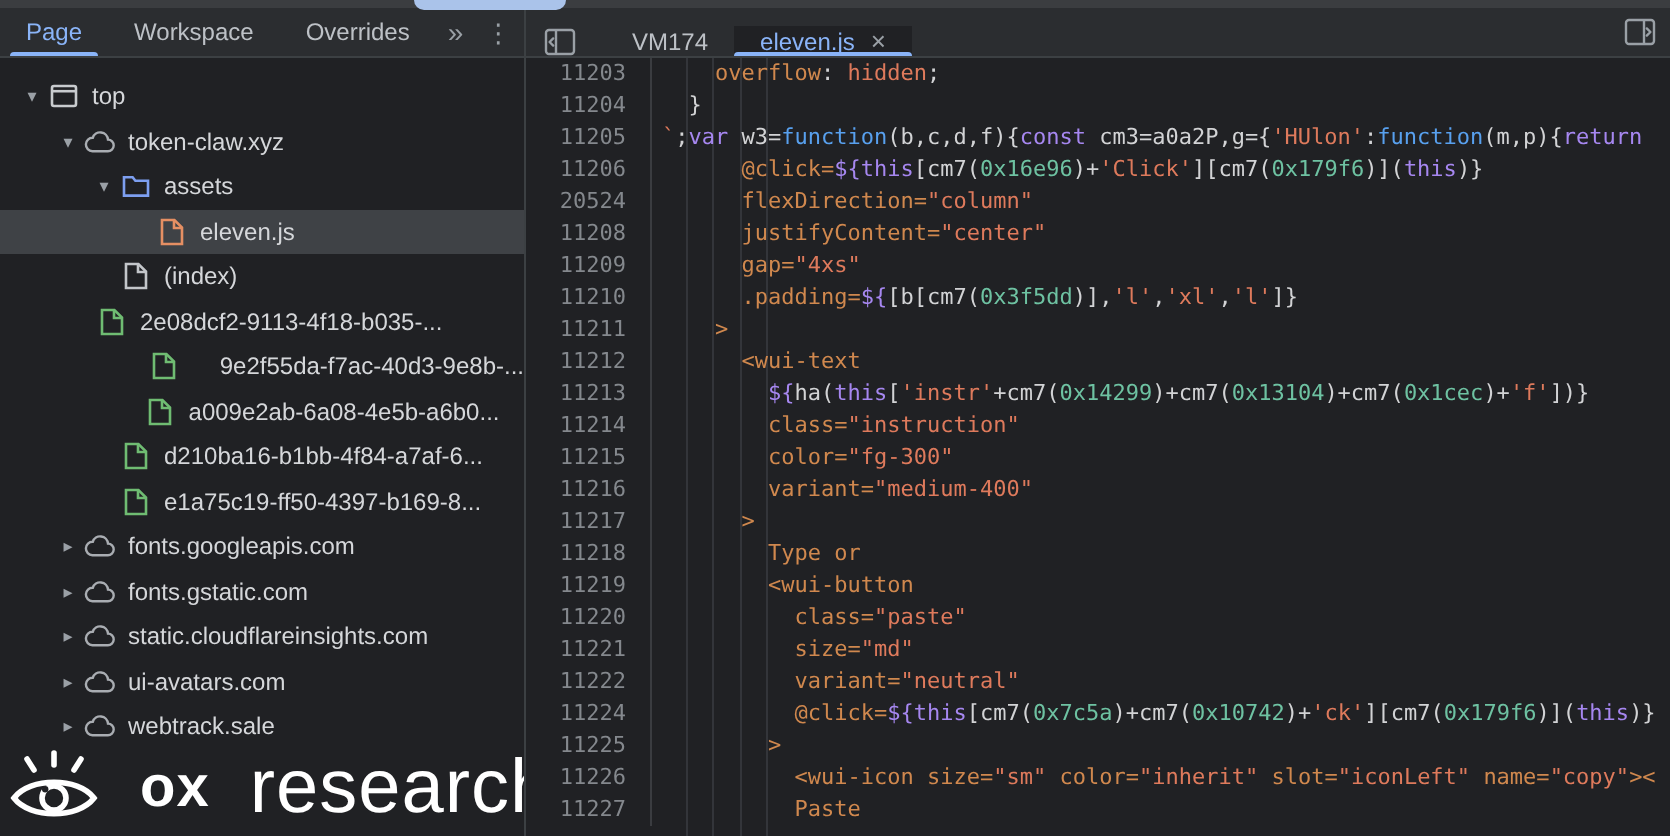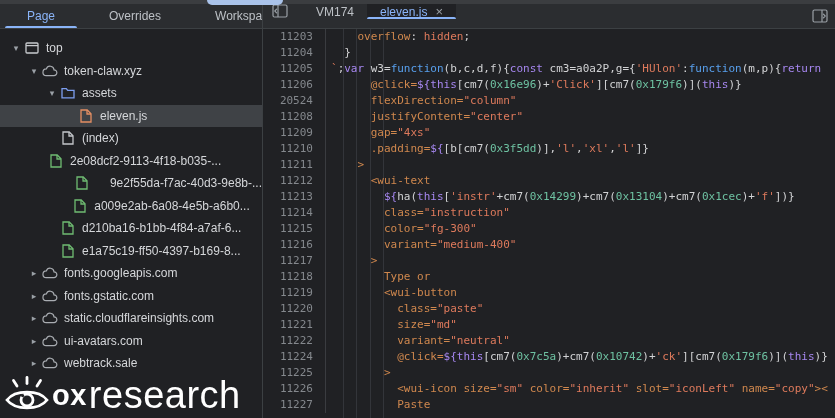--- a/index.html
+++ b/index.html
@@ -8,41 +8,41 @@
     background:#202124;font-family:"Liberation Sans",sans-serif;
   }
   
   .topstrip{position:absolute;left:0;top:0;width:835px;height:4px;background:#3b3d40;z-index:6}
   .toppill{position:absolute;left:207px;top:0;width:76px;height:5px;background:#aac3ea;border-radius:0 0 5px 5px;z-index:7}
 
   
   #navigator{position:absolute;left:0;top:4px;width:262px;bottom:0;background:#202124;display:flex;flex-direction:column}
   .navtabs{height:24px;flex:none;background:#2b2d30;border-bottom:1px solid #3c4043;display:flex;align-items:stretch;font-size:12px;color:#bdc1c6}
   .tabsrow{display:flex;align-items:stretch}
-  .ntab{display:flex;align-items:center;padding:0 27px;cursor:pointer;position:relative;white-space:nowrap}
+  .ntab{display:flex;align-items:center;padding:0 13px;cursor:pointer;position:relative;white-space:nowrap}
   .ntab.active{color:#8ab4f8}
   .ntab.active::after{content:"";position:absolute;left:5px;right:5px;bottom:0;height:2px;background:#8ab4f8;border-radius:2px 2px 0 0}
   .navicons{margin-left:auto;display:flex;align-items:center;color:#9aa0a6;padding-right:4px}
   .chev{font-size:14px;padding:0 6px;cursor:pointer;letter-spacing:-1px}
   .dots{font-size:13px;padding:0 6px;cursor:pointer}
 
   .tree{flex:1;padding-top:8px;position:relative;overflow:hidden}
   .trow{height:22.5px;display:flex;align-items:center;font-size:12px;color:#d5d7da;cursor:pointer;white-space:nowrap}
   .trow.sel{background:#3f4246}
   .arr{width:16px;flex:none;text-align:center;color:#9aa0a6;font-size:9px}
   .ico{width:16px;height:16px;flex:none;margin-right:6px;display:flex;align-items:center;justify-content:center}
   .ico svg{display:block}
 
-  .wmark{position:absolute;left:4px;bottom:1px;display:flex;align-items:center;gap:2px;color:#ffffff;z-index:4}
+  .wmark{position:absolute;left:4px;bottom:1px;display:flex;align-items:center;gap:20px;color:#ffffff;z-index:4}
   .wm-ox{font-size:29px;font-weight:800;letter-spacing:.5px}
   .wm-re{font-size:38px;font-weight:400;margin-left:0;letter-spacing:.5px}
 
   
   #editor{position:absolute;left:262px;top:4px;right:0;bottom:0;border-left:1px solid #3c4043;background:#202124;display:flex;flex-direction:column}
-  .edtabs{height:24px;flex:none;background:#2b2d30;border-bottom:1px solid #3c4043;display:flex;align-items:flex-start;font-size:12px;color:#bdc1c6;position:relative}
+  .edtabs{height:24px;flex:none;background:#2b2d30;border-bottom:1px solid #3c4043;display:flex;align-items:flex-end;font-size:12px;color:#bdc1c6;position:relative}
   .toggle{display:flex;align-items:center;margin:0 6px 0 9px;cursor:pointer}
   .vsep{width:1px;background:#3c4043;margin:5px 8px 5px 0}
   .etab{display:flex;align-items:center;gap:6px;padding:0 13px;cursor:pointer;position:relative;white-space:nowrap}
   .etab.active{background:#202124;color:#8ab4f8}
   .etab.active::after{content:"";position:absolute;left:0;right:0;bottom:0;height:2px;background:#8ab4f8;border-radius:2px 2px 0 0}
   .tclose{color:#9aa0a6;font-size:13px;margin-left:2px}
   .rtoggle{position:absolute;right:7px;top:5px;cursor:pointer}
 
   .code{flex:1;position:relative;font-family:"DejaVu Sans Mono","Liberation Mono",monospace;font-size:11px;line-height:16px;overflow:hidden}
   .guide{position:absolute;top:0;bottom:0;width:1px;background:#33353a;z-index:0}
@@ -55,22 +55,22 @@
 </head>
 <body>
 
 <div class="topstrip"></div>
 <div class="toppill"></div>
 
 <div id="navigator">
   <div class="navtabs">
     <div class="tabsrow">
         <div class="ntab active">Page</div>
+        <div class="ntab">Workspace</div>
         <div class="ntab">Overrides</div>
-        <div class="ntab">Workspace</div>
       </div>
     <div class="navicons">
       <span class="chev">»</span>
       <span class="dots">⋮</span>
     </div>
   </div>
   <div class="tree">
     <div class="trow" style="padding-left: 8px;">
         <span class="arr">▾</span>
         <span class="ico">

